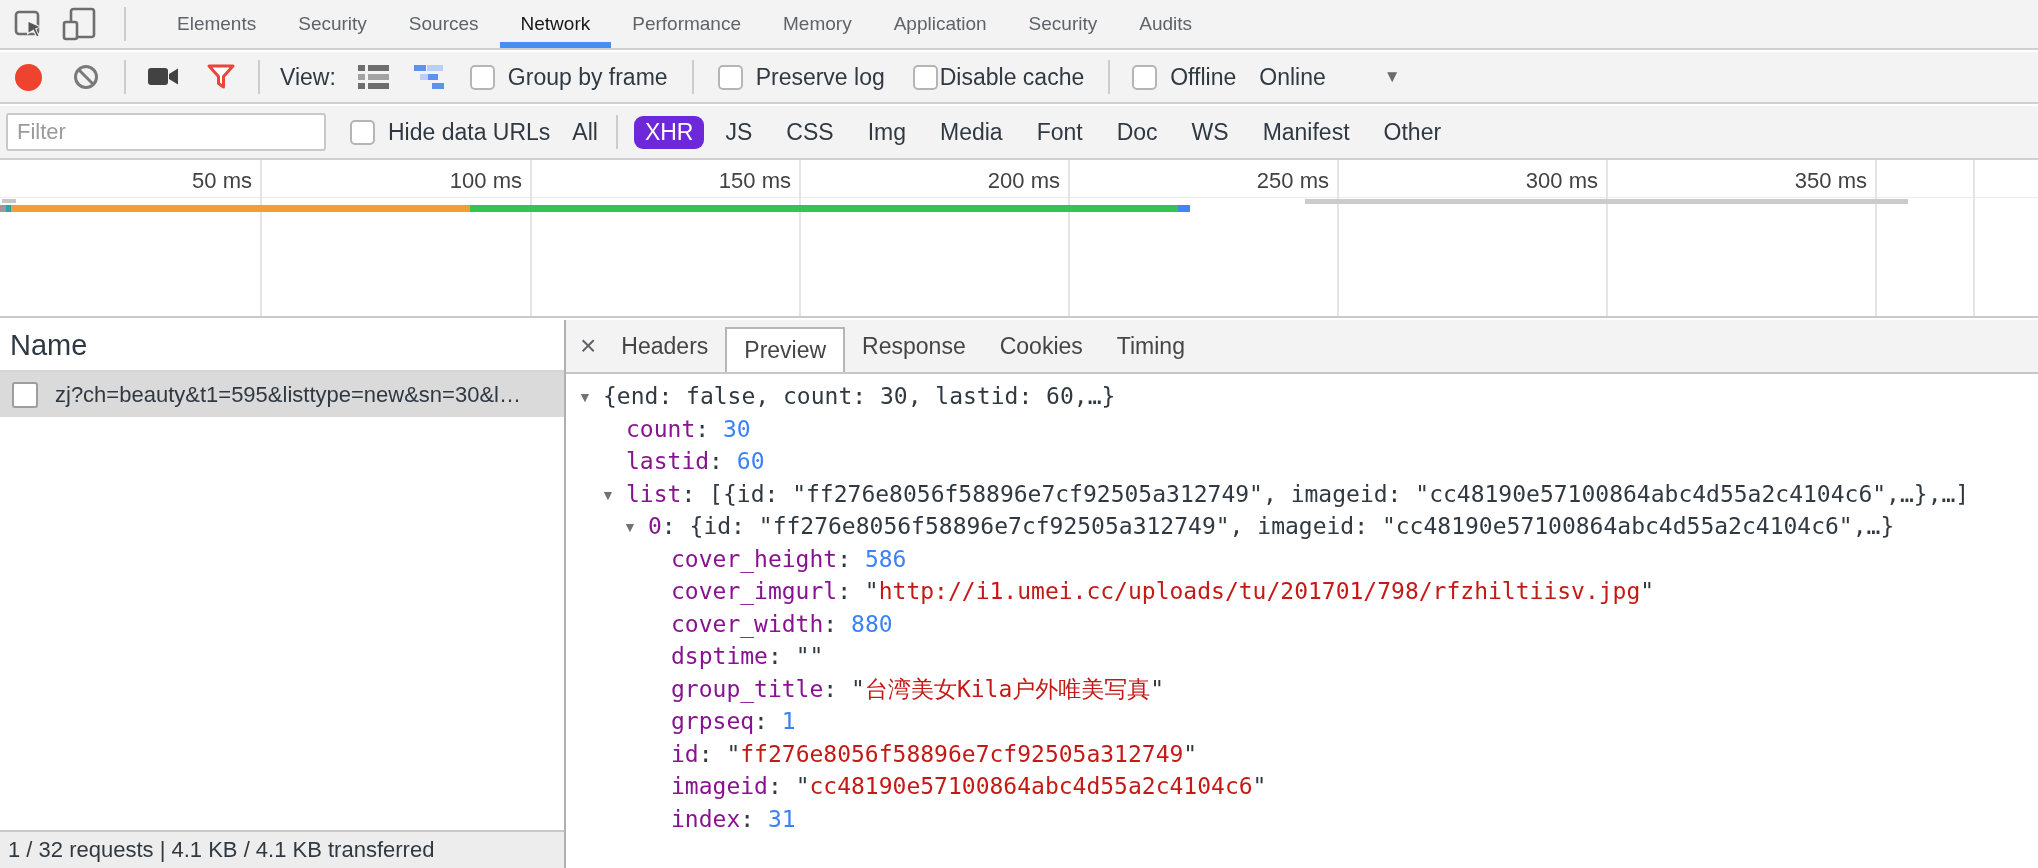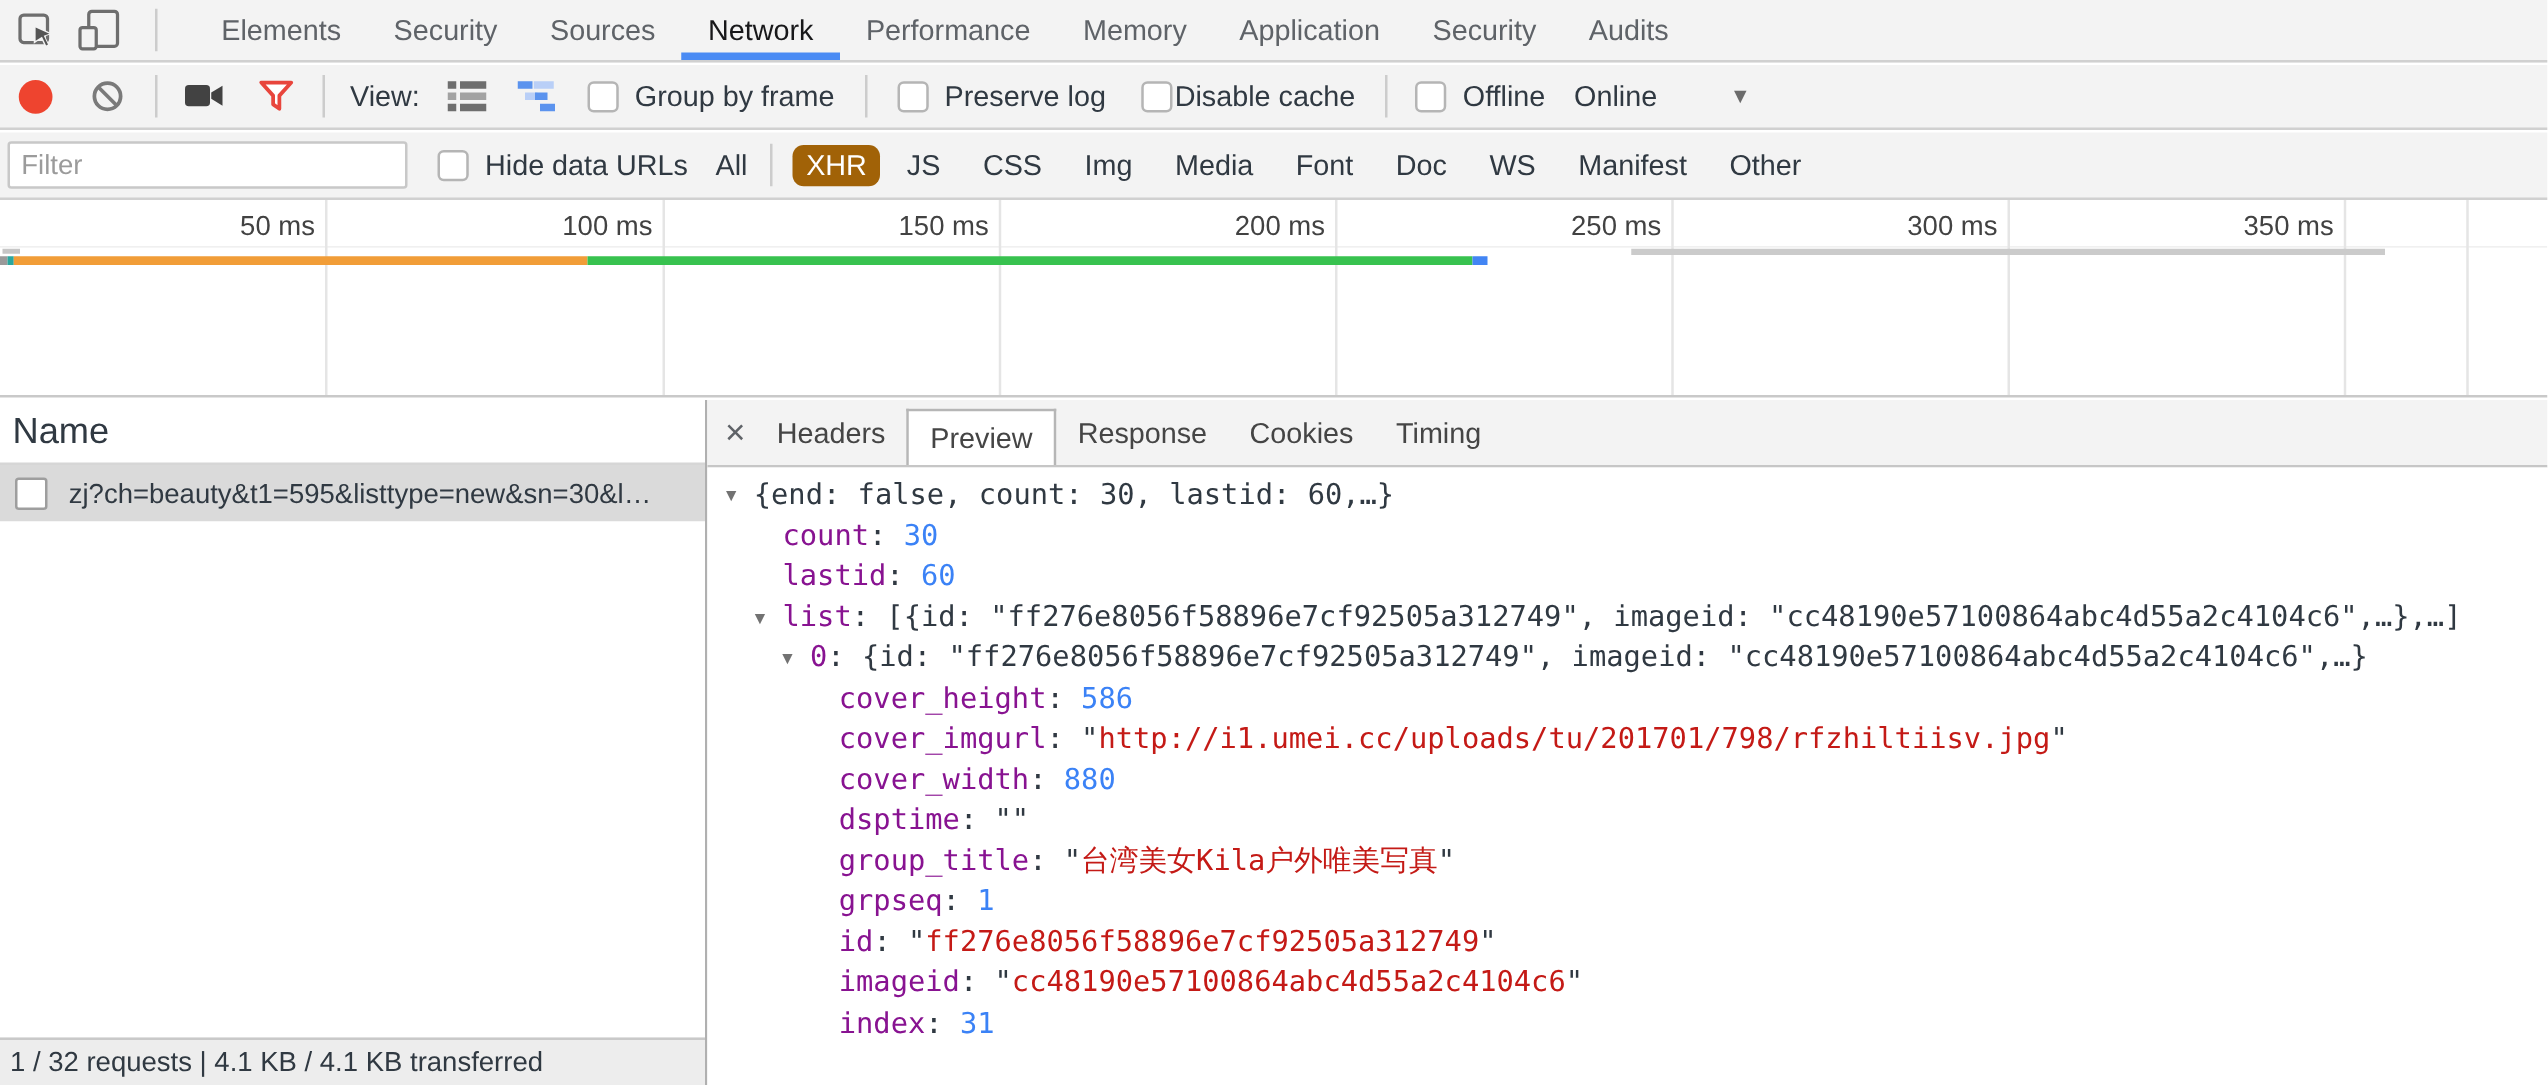--- a/index.html
+++ b/index.html
@@ -14,21 +14,21 @@
     position:absolute; top:0; left:0; width:2038px; height:50px;
     background:#f3f3f3; border-bottom:2px solid #d0d0d0;
     display:flex; align-items:stretch;
   }
   .tabbar-icons { display:flex; align-items:center; padding-left:12px; }
   .icon-btn { display:flex; align-items:center; justify-content:center; margin-right:14px; }
   .vsep { width:2px; height:34px; background:#ccc; margin:0 12px; align-self:center; }
   .main-tabs { display:flex; align-items:stretch; margin-left:18px; }
   .main-tab {
     display:flex; align-items:center; padding:0 21px;
-    font-size:23px; color:#5f6368; cursor:default; white-space:nowrap;
+    font-size:19px; color:#5f6368; cursor:default; white-space:nowrap;
   }
   .main-tab.active { color:#18181a; box-shadow: inset 0 -6px 0 #4a8bf4; }
   
   .net-toolbar {
     position:absolute; top:52px; left:0; width:2038px; height:52px;
     background:#f3f3f3; border-bottom:2px solid #d0d0d0;
     display:flex; align-items:center; font-size:23px; color:#303942;
   }
   .record-dot { width:27px; height:27px; border-radius:50%; background:#ee442f; margin-left:15px; }
   .cb {
@@ -43,21 +43,21 @@
     display:flex; align-items:center; font-size:23px; color:#303942;
   }
   .filter-input {
     margin-left:6px; width:320px; height:38px; border:2px solid #c8c8c8; border-radius:3px;
     font-family:"Liberation Sans",sans-serif; font-size:22px; padding:0 9px; color:#303942;
     background:#fff; outline:none;
   }
   .filter-input::placeholder { color:#9b9b9b; }
   .ftypes { display:flex; align-items:center; margin-left:10px; }
   .ftype { padding:3px 11px; margin:0 6px; white-space:nowrap; color:#303942; }
-  .ftype.selected { background:#a16207; color:#fff; border-radius:9px; margin:0 4px; }
+  .ftype.selected { background:#6d28d9; color:#fff; border-radius:9px; margin:0 4px; }
   
   .overview {
     position:absolute; top:160px; left:0; width:2038px; height:158px;
     background:#fff; border-bottom:2px solid #c9c9c9; overflow:hidden;
   }
   .ruler-hairline { position:absolute; top:37px; left:0; width:100%; height:1px; background:#ececec; }
   .gridline { position:absolute; top:0; width:2px; height:156px; background:#e5e5e5; }
   .tick-label {
     position:absolute; top:8px; width:150px; text-align:right;
     font-size:22px; color:#424242; white-space:nowrap;

